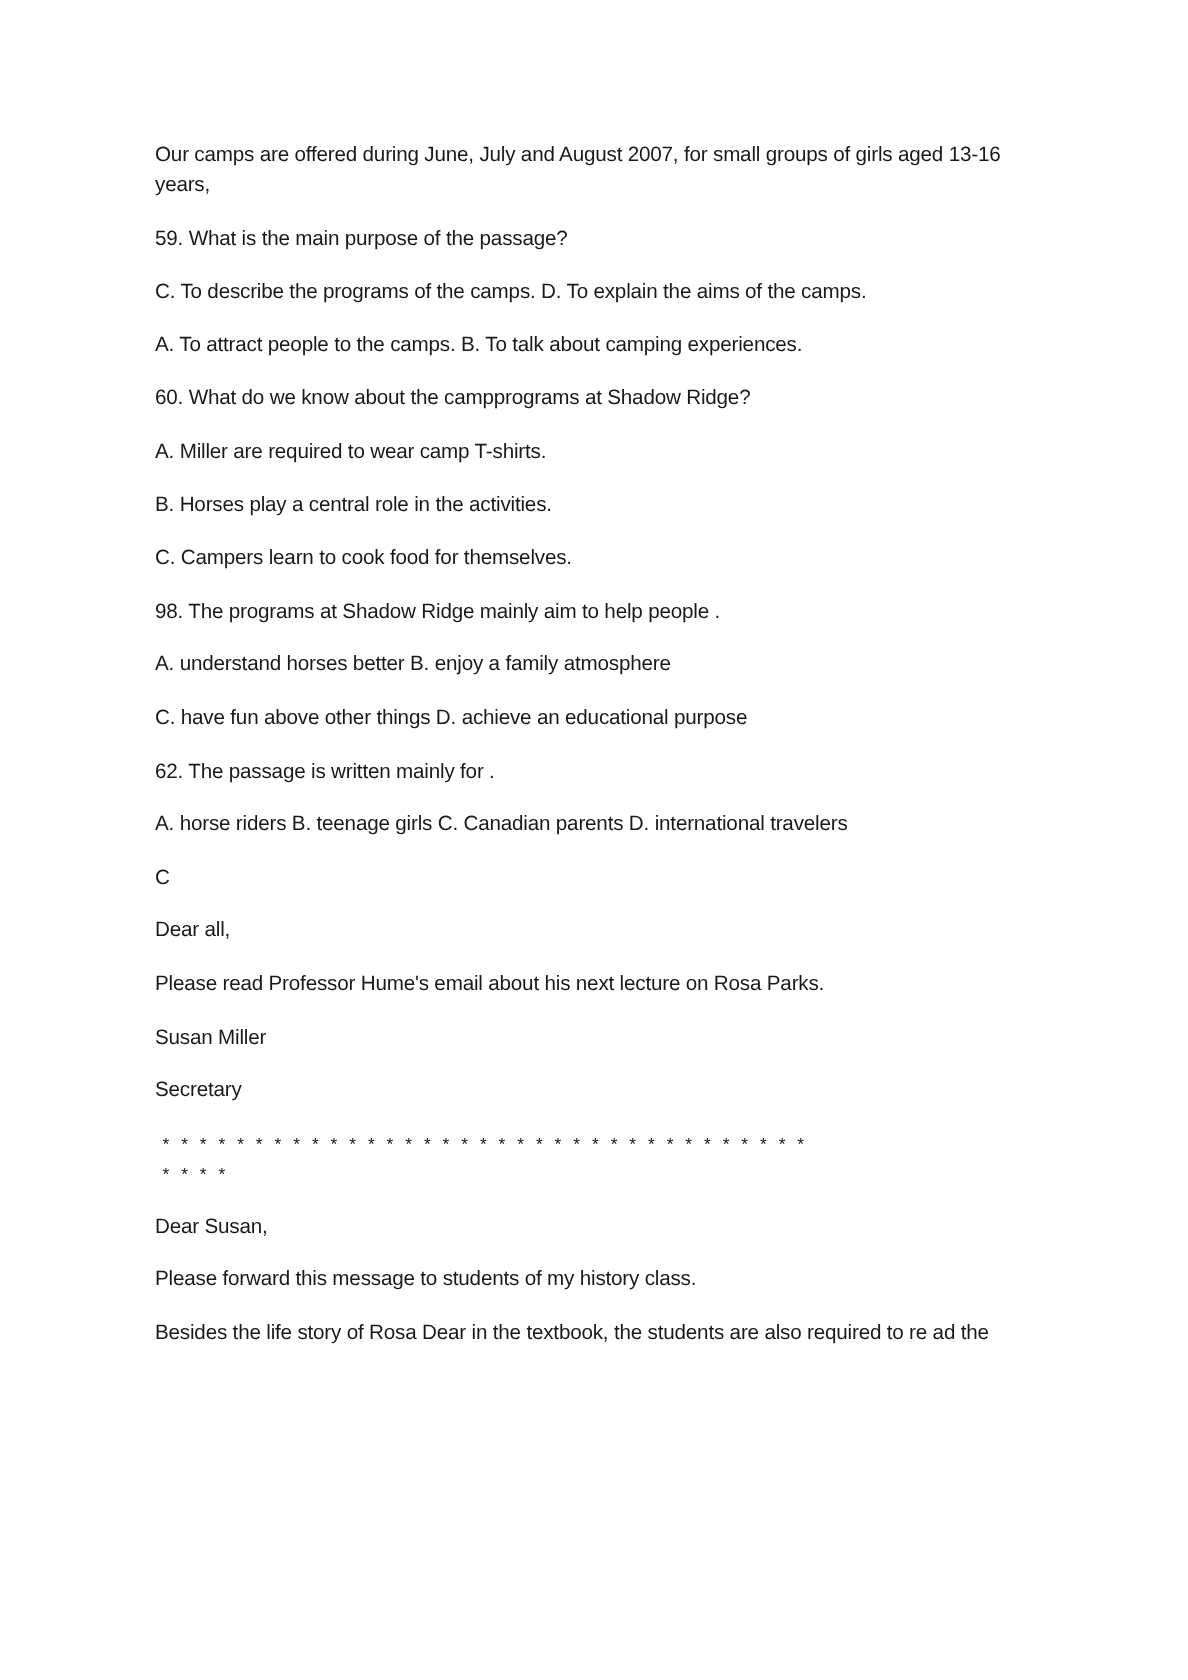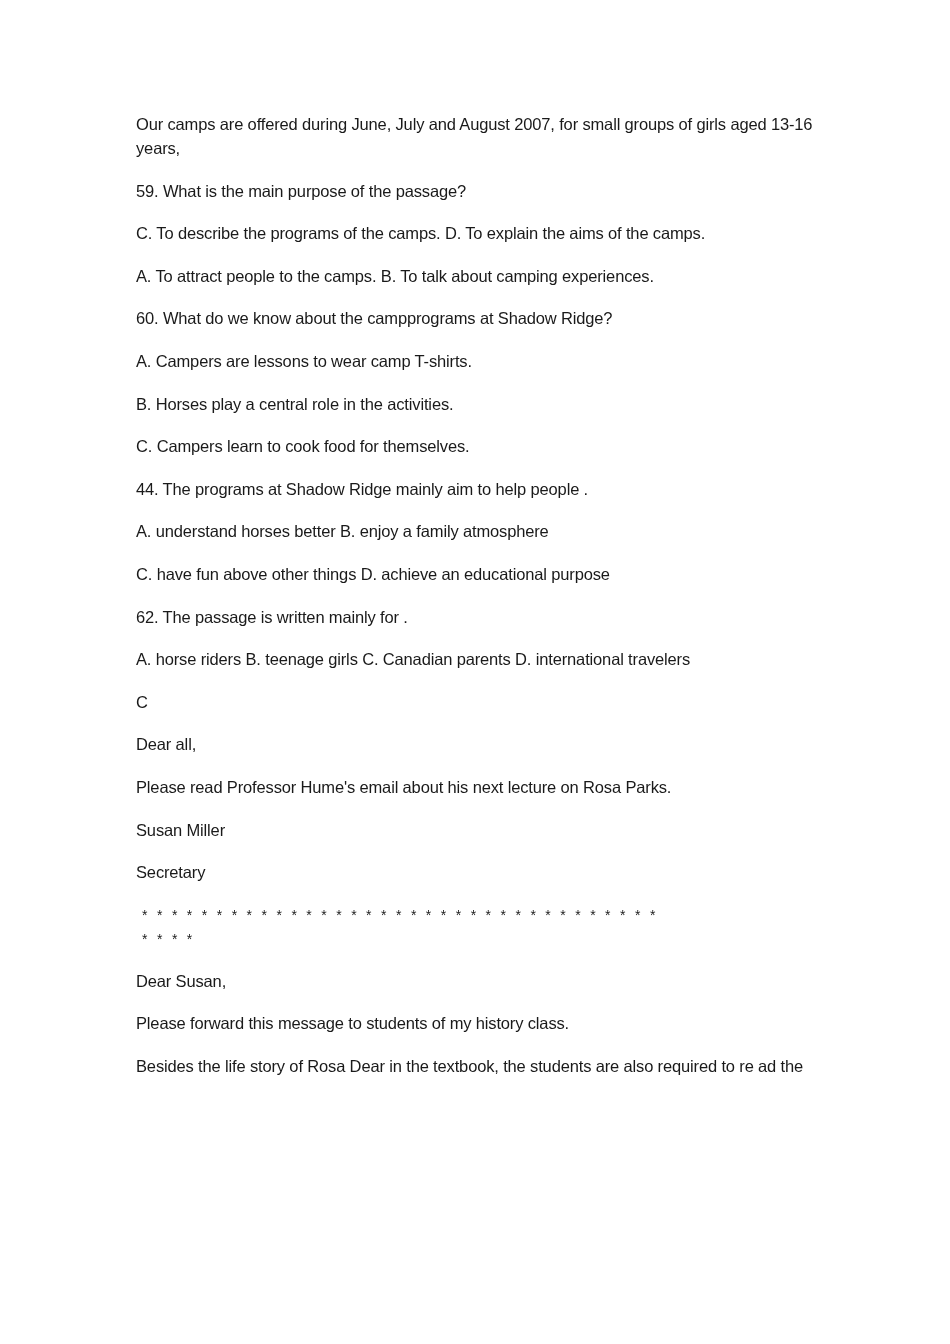--- a/index.html
+++ b/index.html
@@ -10,21 +10,21 @@
     body {
       width: 950px;
       height: 1344px;
       position: relative;
       overflow: hidden;
       font-family: "Liberation Sans", "DejaVu Sans", sans-serif;
       color: #1a1a1a;
     }
     .page {
       position: absolute;
-      left: 136px;
+      left: 124px;
       top: 112px;
       width: 690px;
     }
     .para {
       font-size: 16.5px;
       line-height: 24px;
       margin: 0 0 18.6px 0;
       letter-spacing: -0.15px;
       word-wrap: break-word;
     }
@@ -49,25 +49,25 @@
 <body>
 
 <div class="page">
   <p class="para wrapped">Our camps are offered during June, July and August 2007, for small groups of girls aged 13-16 years,</p>
 
   <p class="para">59. What is the main purpose of the passage?</p>
   <p class="para">C. To describe the programs of the camps. D. To explain the aims of the camps.</p>
   <p class="para">A. To attract people to the camps. B. To talk about camping experiences.</p>
 
   <p class="para">60. What do we know about the campprograms at Shadow Ridge?</p>
-  <p class="para">A. Campers are lessons to wear camp T-shirts.</p>
+  <p class="para">A. Miller are required to wear camp T-shirts.</p>
   <p class="para">B. Horses play a central role in the activities.</p>
   <p class="para">C. Campers learn to cook food for themselves.</p>
 
-  <p class="para">44. The programs at Shadow Ridge mainly aim to help people .</p>
+  <p class="para">98. The programs at Shadow Ridge mainly aim to help people .</p>
   <p class="para">A. understand horses better B. enjoy a family atmosphere</p>
   <p class="para">C. have fun above other things D. achieve an educational purpose</p>
 
   <p class="para">62. The passage is written mainly for .</p>
   <p class="para">A. horse riders B. teenage girls C. Canadian parents D. international travelers</p>
 
   <p class="para">C</p>
   <p class="para">Dear all,</p>
   <p class="para">Please read Professor Hume's email about his next lecture on Rosa Parks.</p>
   <p class="para">Susan Miller</p>

